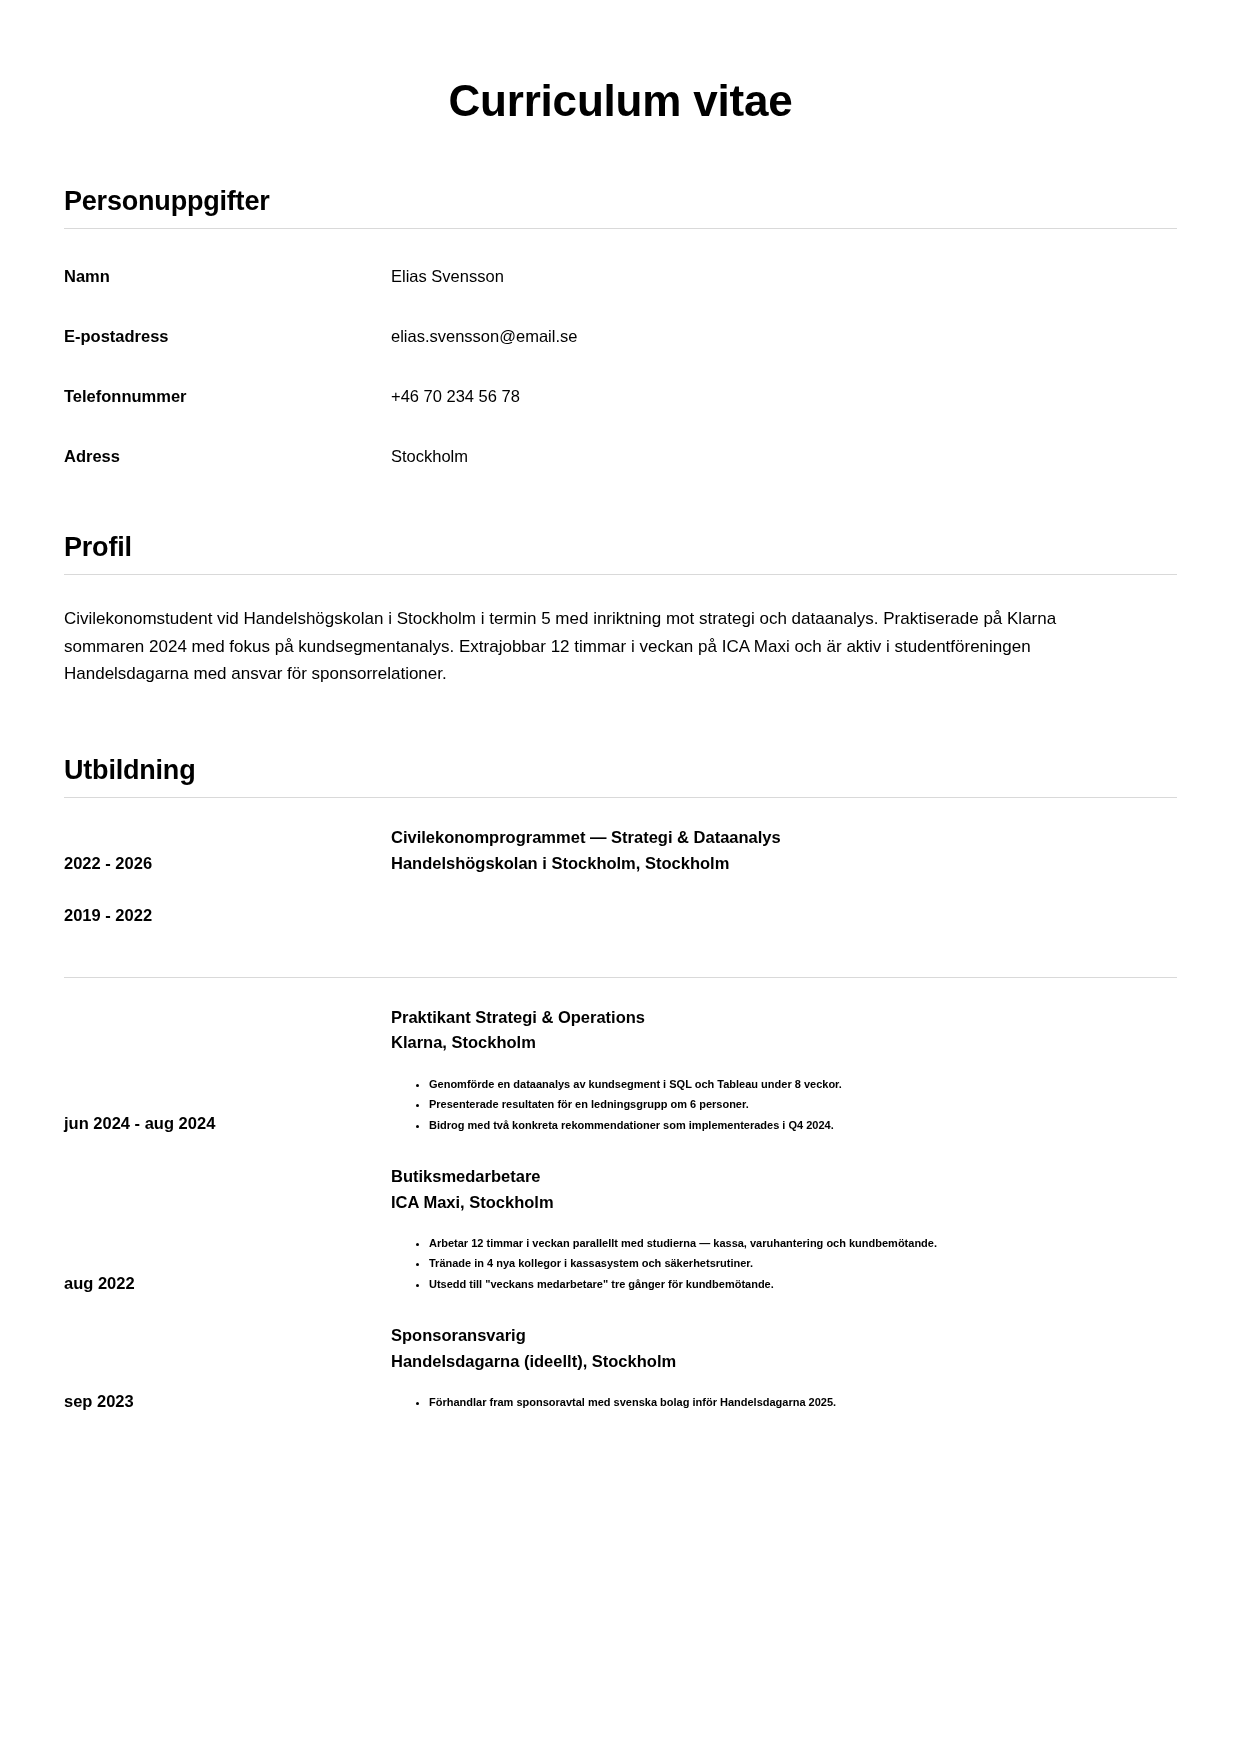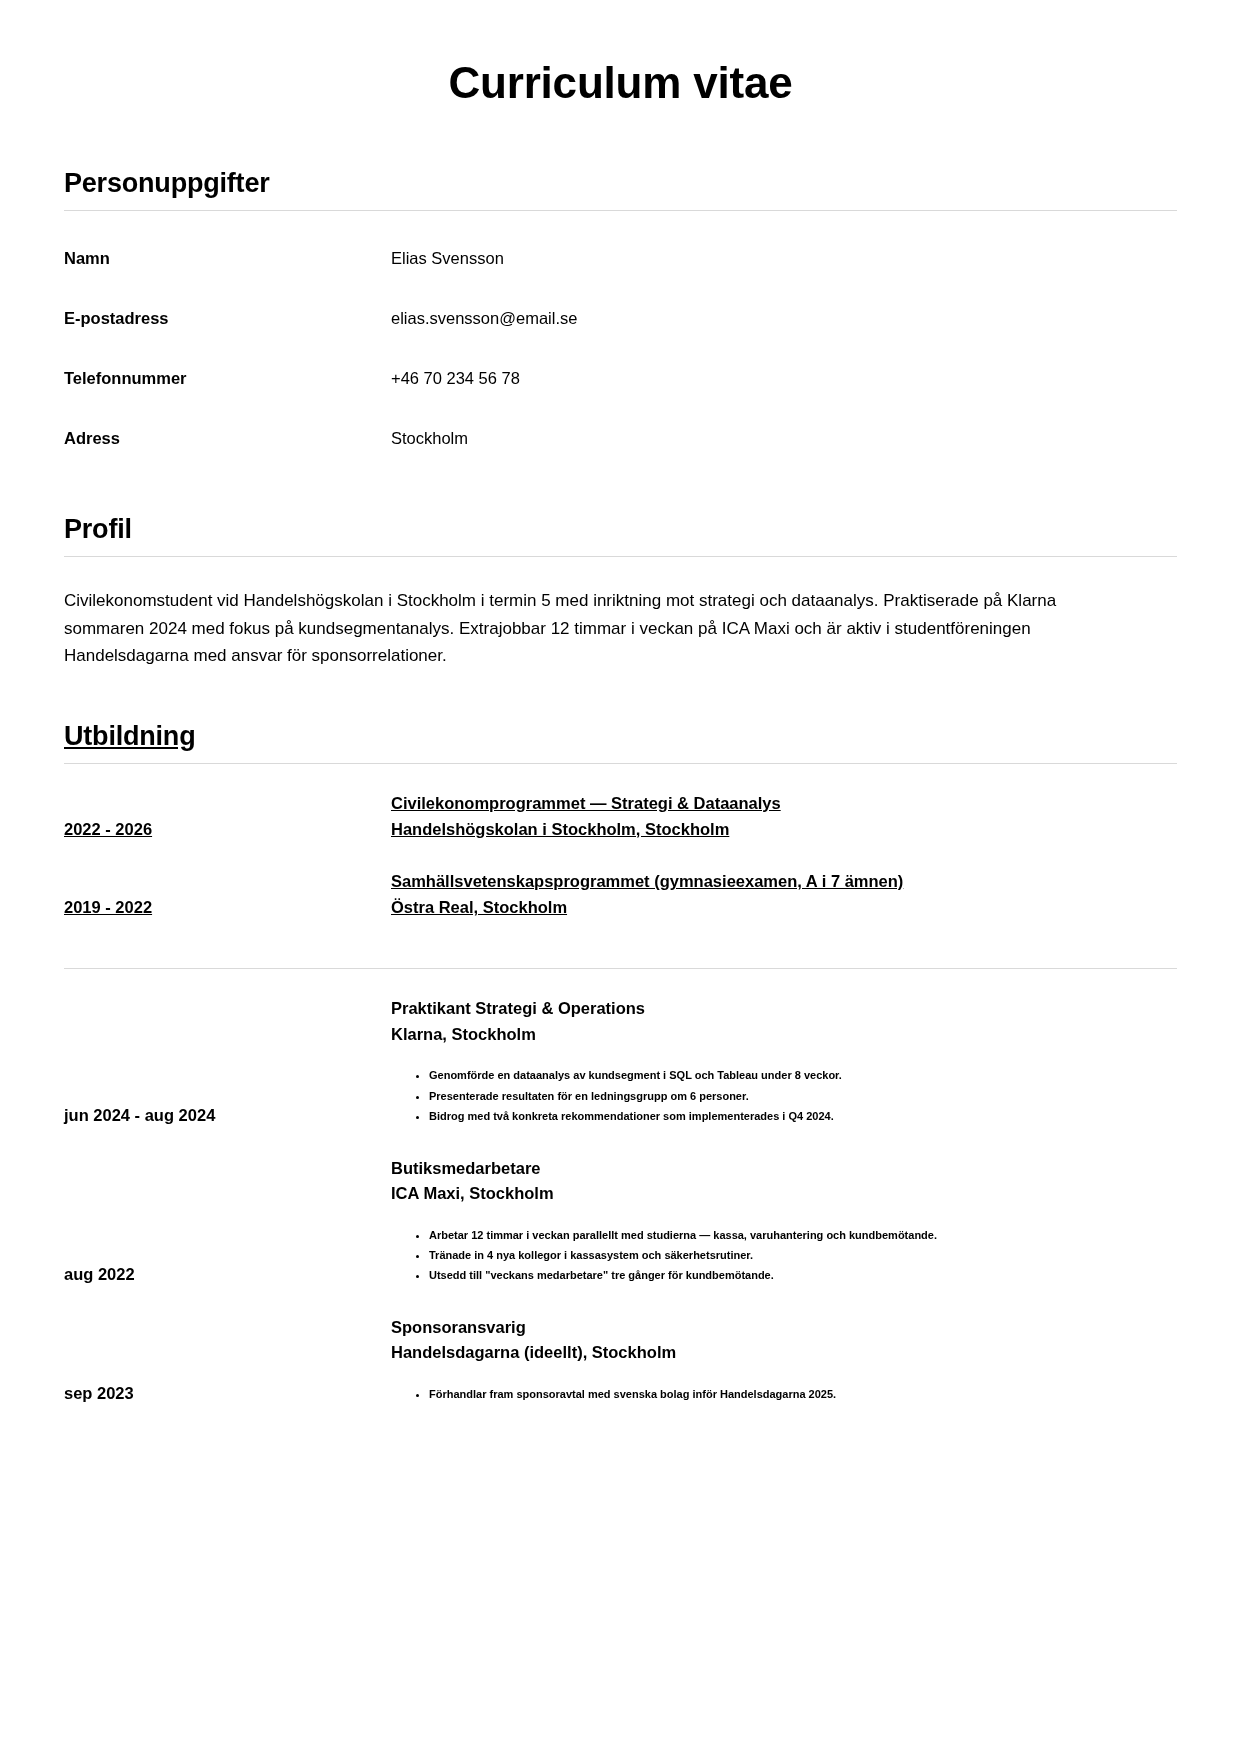--- a/index.html
+++ b/index.html
@@ -21,21 +21,21 @@
     background: #ffffff;
     box-sizing: border-box;
     padding: 0 64px 40px 64px;
     overflow: hidden;
   }
   .doc-title {
     text-align: center;
     font-size: 44px;
     font-weight: bold;
     letter-spacing: -0.2px;
-    margin: 0;
+    margin: 18px;
     padding-top: 58px;
     line-height: 1.15;
   }
   .section {
     margin-top: 0;
   }
   .section-heading {
     font-size: 27px;
     font-weight: bold;
     margin: 0;
@@ -70,21 +70,21 @@
   }
   
   #profile-section { margin-top: 62px; }
   .profile-text {
     font-size: 17px;
     line-height: 1.62;
     margin: 30px 0 0 0;
     max-width: 1000px;
   }
   
-  #education-section { margin-top: 50px; text-decoration: underline; }
+  #education-section { margin-top: 66px; }
   #experience-section { margin-top: 48px; }
   .entry {
     display: flex;
     align-items: flex-end;
     margin-top: 27px;
   }
   .entry-date {
     width: 327px;
     flex: 0 0 327px;
     font-size: 16.5px;
@@ -159,24 +159,20 @@
     <div id="education-entries">
         <div class="entry">
           <div class="entry-date">2022 - 2026</div>
           <div class="entry-body">
             <div class="entry-title">Civilekonomprogrammet — Strategi &amp; Dataanalys</div>
             <div class="entry-subtitle">Handelshögskolan i Stockholm, Stockholm</div>
           </div>
         </div>
         <div class="entry">
           <div class="entry-date">2019 - 2022</div>
-          <div class="entry-body">
-            <div class="entry-title">Samhällsvetenskapsprogrammet (gymnasieexamen, A i 7 ämnen)</div>
-            <div class="entry-subtitle">Östra Real, Stockholm</div>
-          </div>
         </div>
       </div>
   </section>
 
   <section class="section" id="experience-section">
     <hr class="rule">
     <div id="experience-entries">
         <div class="entry">
           <div class="entry-date">jun 2024 - aug 2024</div>
           <div class="entry-body">

